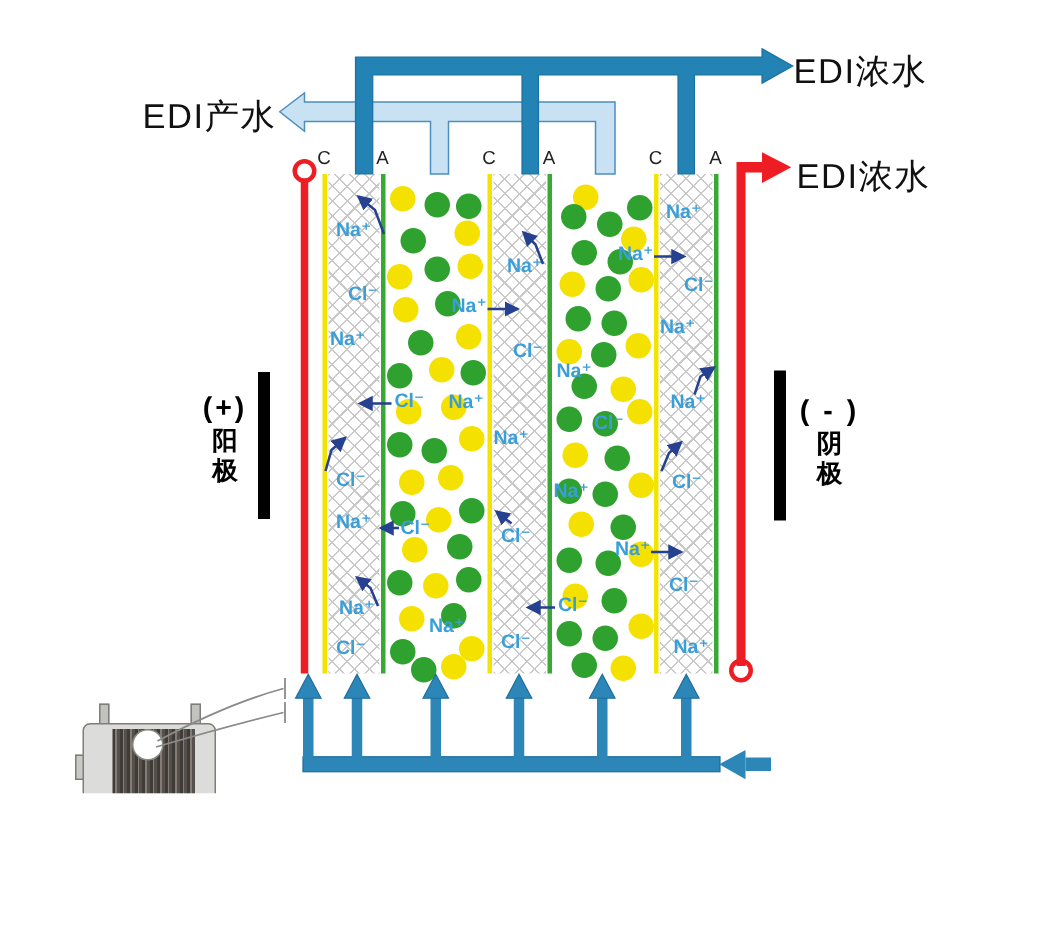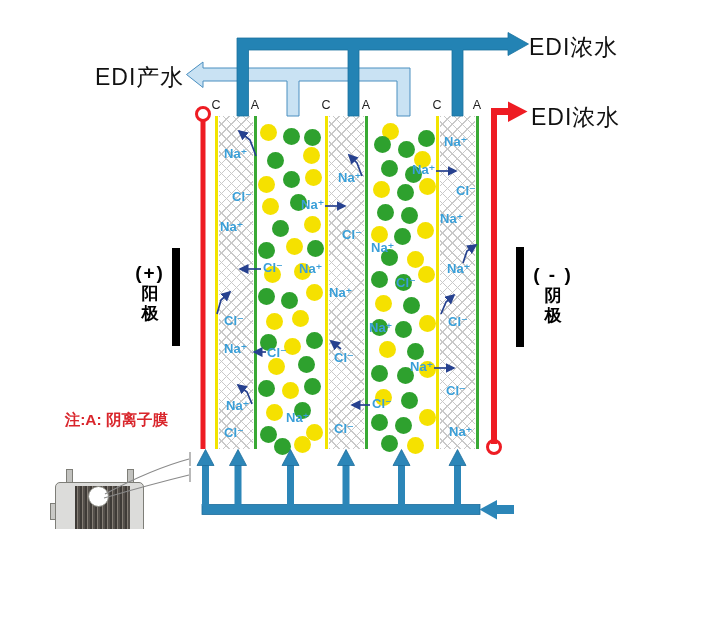--- a/index.html
+++ b/index.html
@@ -39,21 +39,20 @@
 </head>
 <body>
 
 <div id="canvas">
 
   <div class="big-label" style="left:529px;top:32px;">EDI浓水</div>
   <div class="big-label" style="left:95px;top:62px;">EDI产水</div>
   <div class="big-label" style="left:531px;top:102px;">EDI浓水</div>
 
   <div id="note">
-    <div>注:A: 阴离子膜</div>
   </div>
 
   <div class="elec-block" style="left:126px;top:262px;">
     <div class="elec-sign">(+)</div>
     <div class="elec-char">阳</div>
     <div class="elec-char">极</div>
   </div>
   <div class="elec-bar" style="left:172px;top:248px;height:98px;"></div>
 
   <div class="elec-block" style="left:529px;top:264px;">

